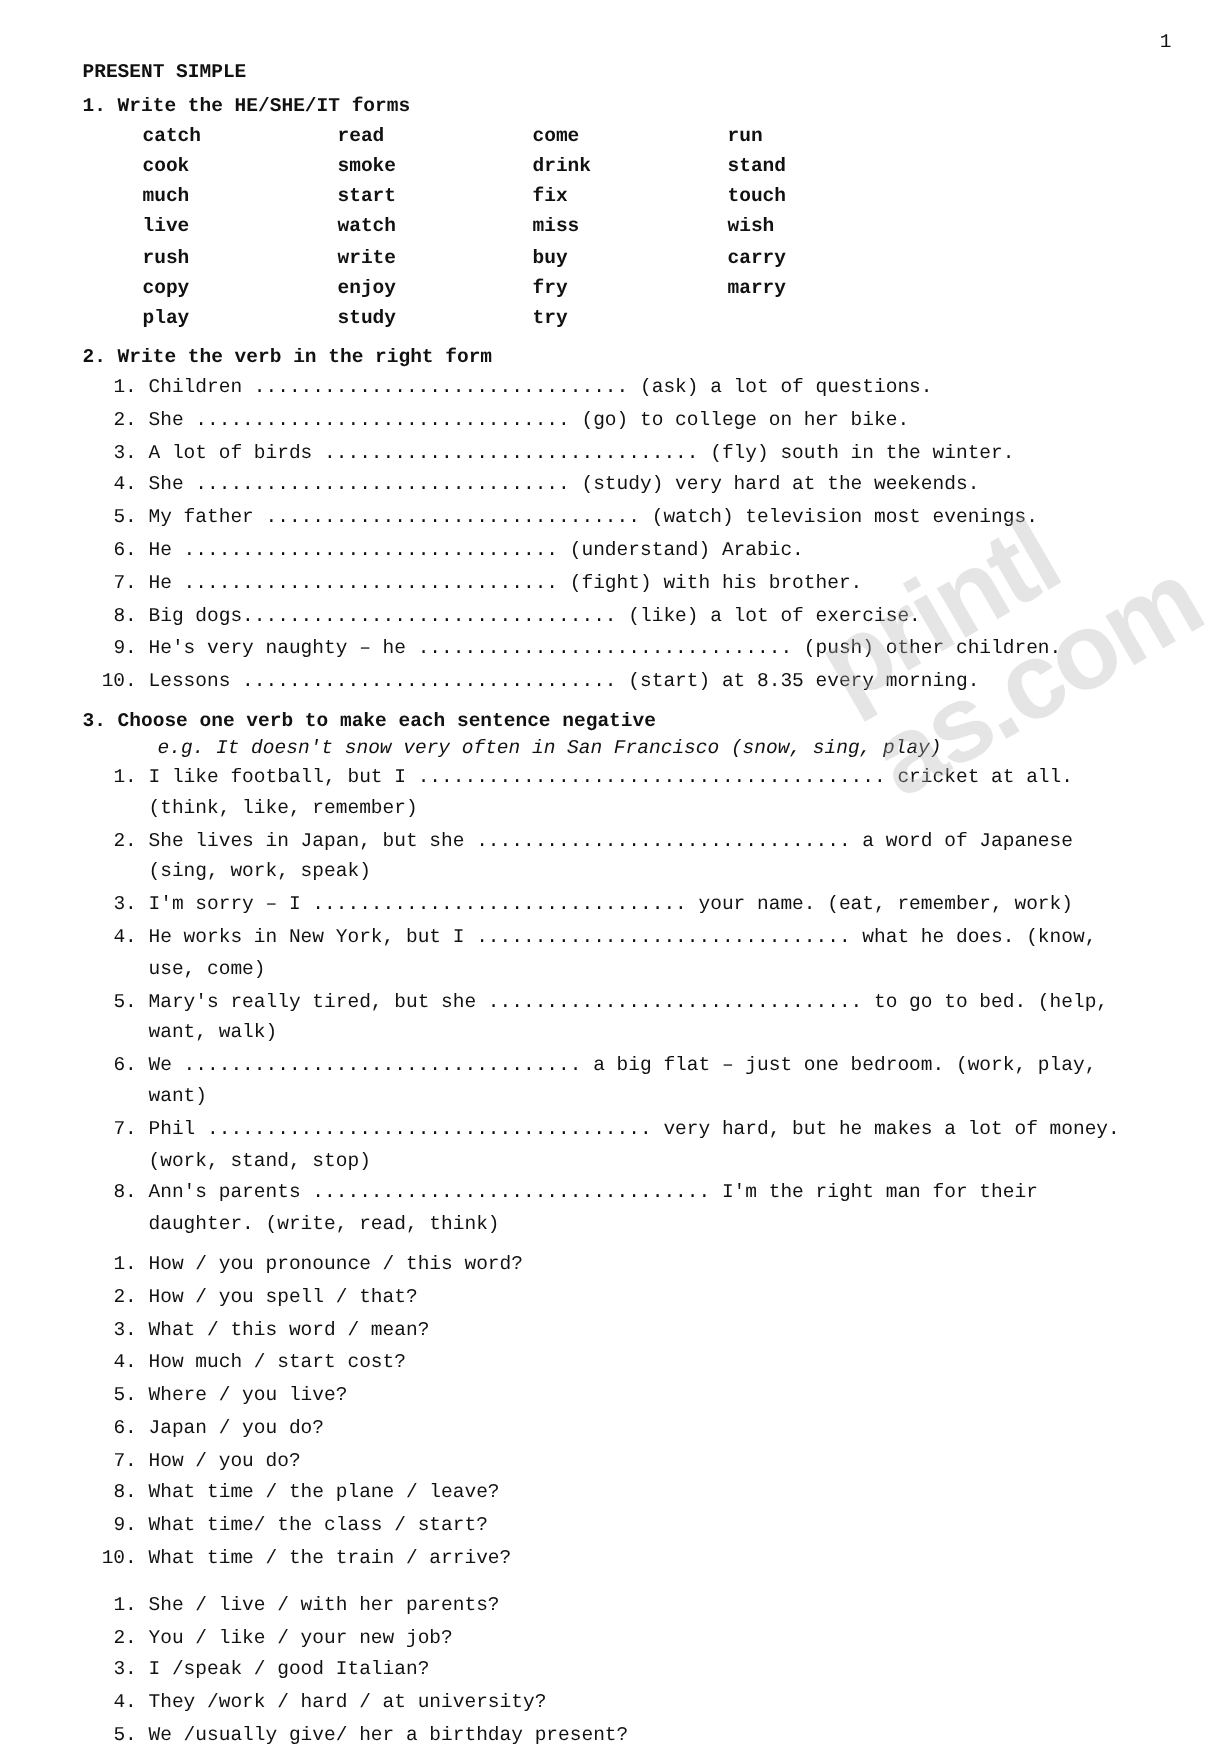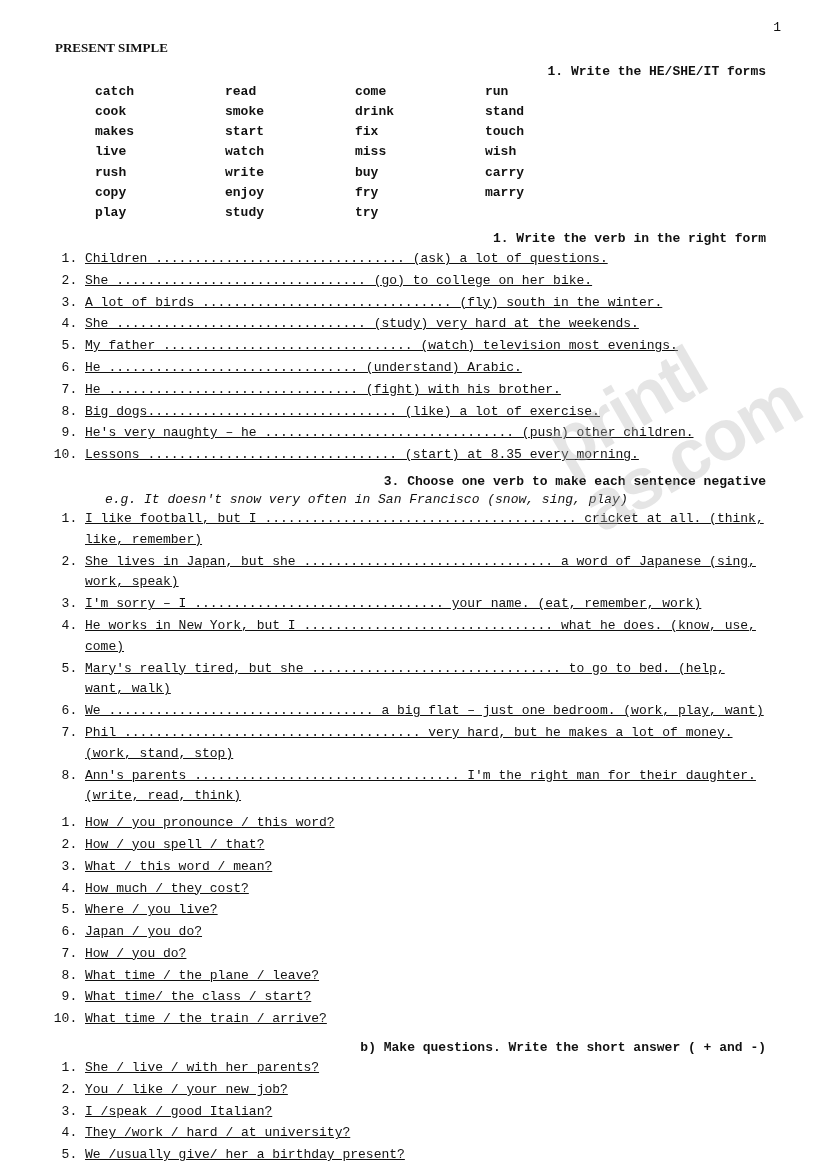--- a/index.html
+++ b/index.html
@@ -29,41 +29,40 @@
       font-weight: bold;
       transform: rotate(-30deg);
       pointer-events: none;
       letter-spacing: -2px;
       line-height: 1;
       z-index: 10;
     }
     h1 {
       font-size: 13px;
       font-weight: bold;
-      font-family: Liberation Serif, serif;
+      font-family: Liberation Mono, monospace;
       margin-bottom: 2px;
     }
     h2 {
       font-size: 13px;
       font-weight: bold;
       font-family: 'Courier New', Courier, monospace;
       margin-top: 8px;
       margin-bottom: 3px;
-      text-align: right;
     }
     .section { margin-bottom: 6px; }
     .verb-grid {
       display: grid;
       grid-template-columns: 130px 130px 130px 130px;
       margin-left: 40px;
       line-height: 1.55;
       font-weight: bold;
     }
     .verb-grid span { font-size: 13px; }
-    ol { margin-left: 30px; line-height: 1.6; text-decoration: underline; }
+    ol { margin-left: 44px; line-height: 1.6; }
     ol li { font-size: 13px; margin-bottom: 1px; }
     p.example { margin-left: 50px; font-style: italic; font-size: 13px; margin-bottom: 2px; }
   </style>
 </head>
 <body>
 
 <span class="page-number">1</span>
 
 <div class="watermark">printl<br>as.com</div>
 
@@ -75,21 +74,21 @@
   <h2>1. Write the HE/SHE/IT forms</h2>
   <div class="verb-grid">
     <span>catch</span>
     <span>read</span>
     <span>come</span>
     <span>run</span>
     <span>cook</span>
     <span>smoke</span>
     <span>drink</span>
     <span>stand</span>
-    <span>makes</span>
+    <span>much</span>
     <span>start</span>
     <span>fix</span>
     <span>touch</span>
     <span>live</span>
     <span>watch</span>
     <span>miss</span>
     <span>wish</span>
     <span>rush</span>
     <span>write</span>
     <span>buy</span>
@@ -99,21 +98,21 @@
     <span>fry</span>
     <span>marry</span>
     <span>play</span>
     <span>study</span>
     <span>try</span>
     <span></span>
   </div>
 </div>
 
 <div class="section">
-  <h2>1. Write the verb in the right form</h2>
+  <h2>2. Write the verb in the right form</h2>
   <ol>
     <li>Children ................................ (ask) a lot of questions.</li>
     <li>She ................................ (go) to college on her bike.</li>
     <li>A lot of birds ................................ (fly) south in the winter.</li>
     <li>She ................................ (study) very hard at the weekends.</li>
     <li>My father ................................ (watch) television most evenings.</li>
     <li>He ................................ (understand) Arabic.</li>
     <li>He ................................ (fight) with his brother.</li>
     <li>Big dogs................................ (like) a lot of exercise.</li>
     <li>He's very naughty – he ................................ (push)  other children.</li>
@@ -134,32 +133,31 @@
     <li>Phil ...................................... very hard, but he makes a lot of money. (work, stand, stop)</li>
     <li>Ann's parents ..................................  I'm the right man for their daughter. (write, read, think)</li>
   </ol>
 </div>
 
 <div class="section">
   <ol>
     <li>How / you pronounce / this word?</li>
     <li>How / you spell / that?</li>
     <li>What / this word / mean?</li>
-    <li>How much / they cost?</li>
+    <li>How much / start cost?</li>
     <li>Where / you live?</li>
     <li>Japan / you do?</li>
     <li>How / you do?</li>
     <li>What time / the plane / leave?</li>
     <li>What time/ the class / start?</li>
     <li>What time / the train / arrive?</li>
   </ol>
 </div>
 
 <div class="section" style="margin-top:10px;">
-  <h2>b) Make questions. Write the short answer ( + and -)</h2>
   <ol>
     <li>She / live / with her parents?</li>
     <li>You / like / your new job?</li>
     <li>I /speak / good Italian?</li>
     <li>They /work / hard / at university?</li>
     <li>We /usually give/ her a birthday present?</li>
 
   </ol>
 </div>
 

